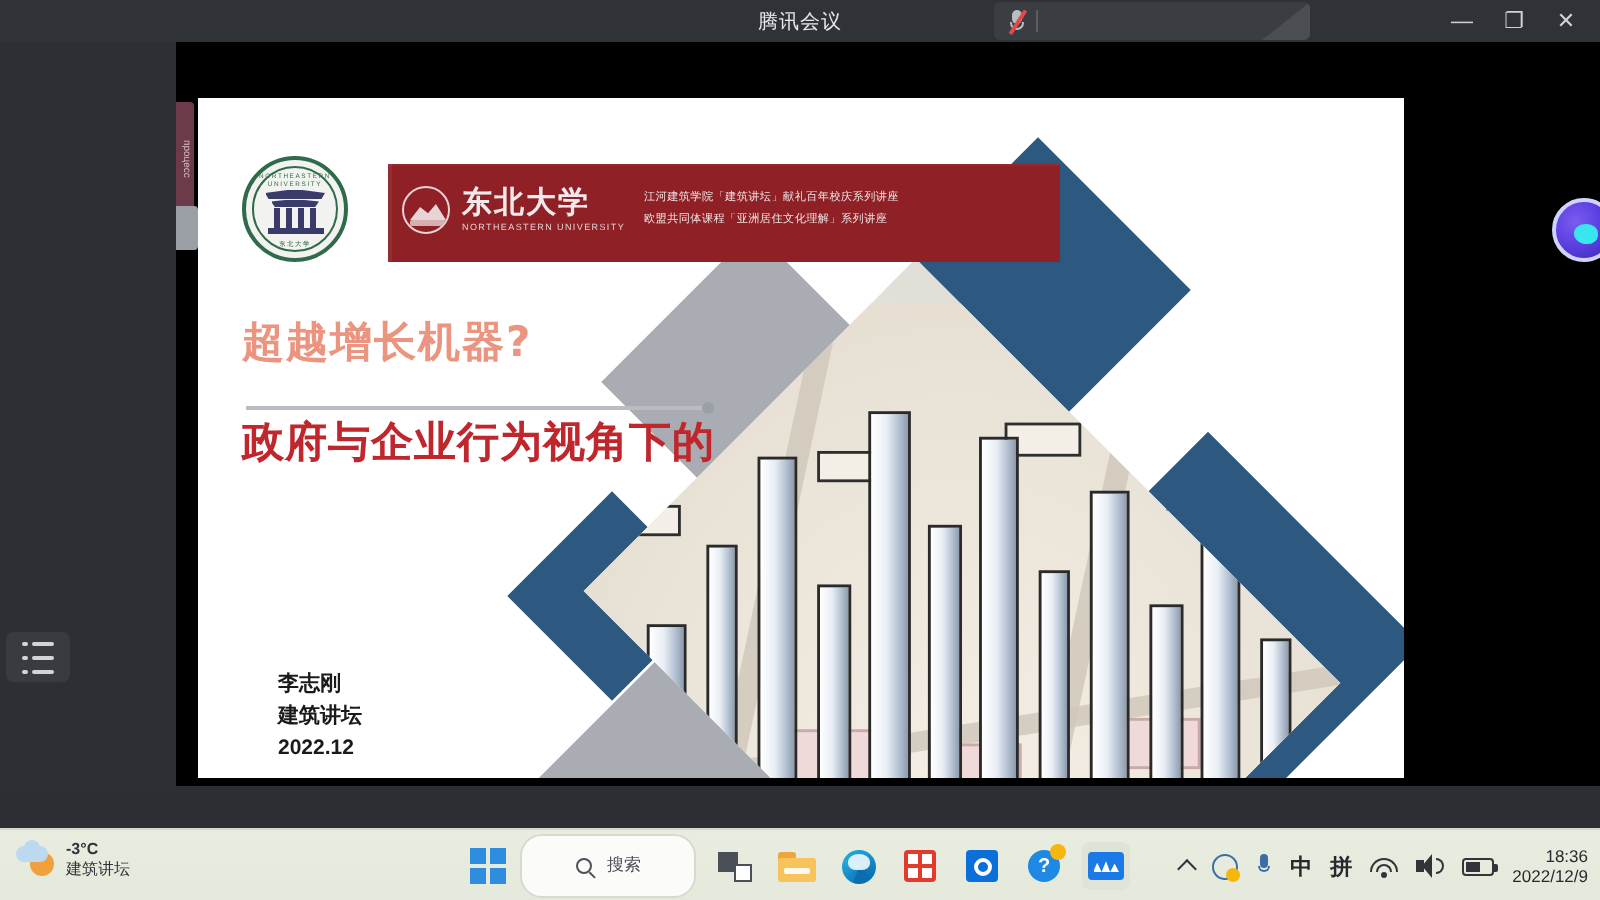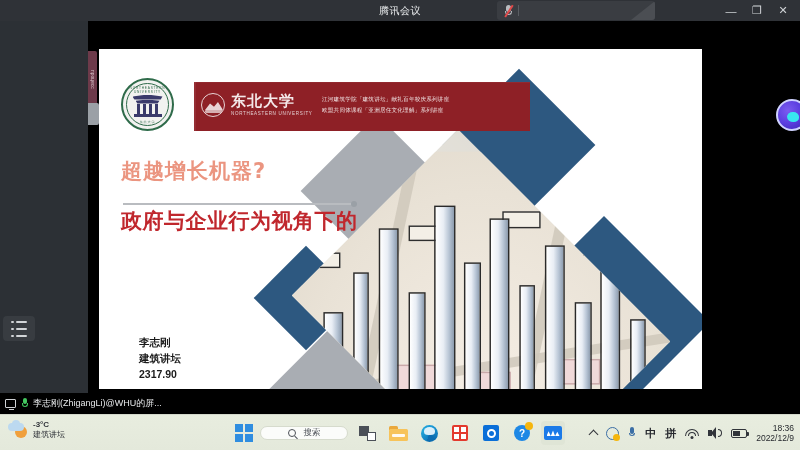--- a/index.html
+++ b/index.html
@@ -313,21 +313,21 @@
   .wx-text div { font-size:8px; color:#31343a; line-height:10px; white-space:nowrap; }
   .wx-text div.t { font-weight:bold; }
 
   .tb-center {
     position:absolute; left:0; right:0; top:4px; height:28px;
     display:flex; align-items:center; justify-content:center; gap:7px;
   }
   .win-logo { display:grid; grid-template-columns:8px 8px; grid-template-rows:8px 8px; gap:2px; }
   .win-logo i { background:#2f8de0; display:block; }
   .tb-search {
-    width:88px; height:14px; border-radius:11px; background:#fbfcfa;
+    width:88px; height:32px; border-radius:11px; background:#fbfcfa;
     border:1px solid #d6dbcd;
     display:flex; align-items:center; justify-content:center; gap:8px;
   }
   .tb-search .mag {
     width:8px; height:8px; border:1.3px solid #4c5057; border-radius:50%;
     position:relative;
   }
   .tb-search .mag::after {
     content:""; position:absolute; right:-3px; bottom:-2px; width:4px; height:1.3px;
     background:#4c5057; transform:rotate(45deg);
@@ -525,39 +525,31 @@
             </div>
           </div>
 
           <div class="ttl-main">超越增长机器?</div>
           <div class="ttl-rule"></div>
           <div class="ttl-sub1">政府与企业行为视角下的</div>
 
           <div class="author">
             <div>李志刚</div>
             <div>建筑讲坛</div>
-            <div>2317.90</div>
+            <div>2022.12</div>
           </div>
 
         </div>
       </div>
 
       <div class="avatar-bubble">
         <div class="blob"></div>
       </div>
     </div>
 
-    <div class="meet-footer">
-      <div class="screen-ico"></div>
-      <div class="mic-ico">
-        <div class="b"></div>
-          <div class="s"></div>
-      </div>
-      <div class="meet-footer-text">李志刚(ZhigangLi)@WHU的屏...</div>
-    </div>
   </div>
 
   <div class="taskbar">
 
     <div class="tb-weather">
       <div class="wx-ico">
         <div class="sun"></div>
           <div class="cloud"></div>
       </div>
       <div class="wx-text">

